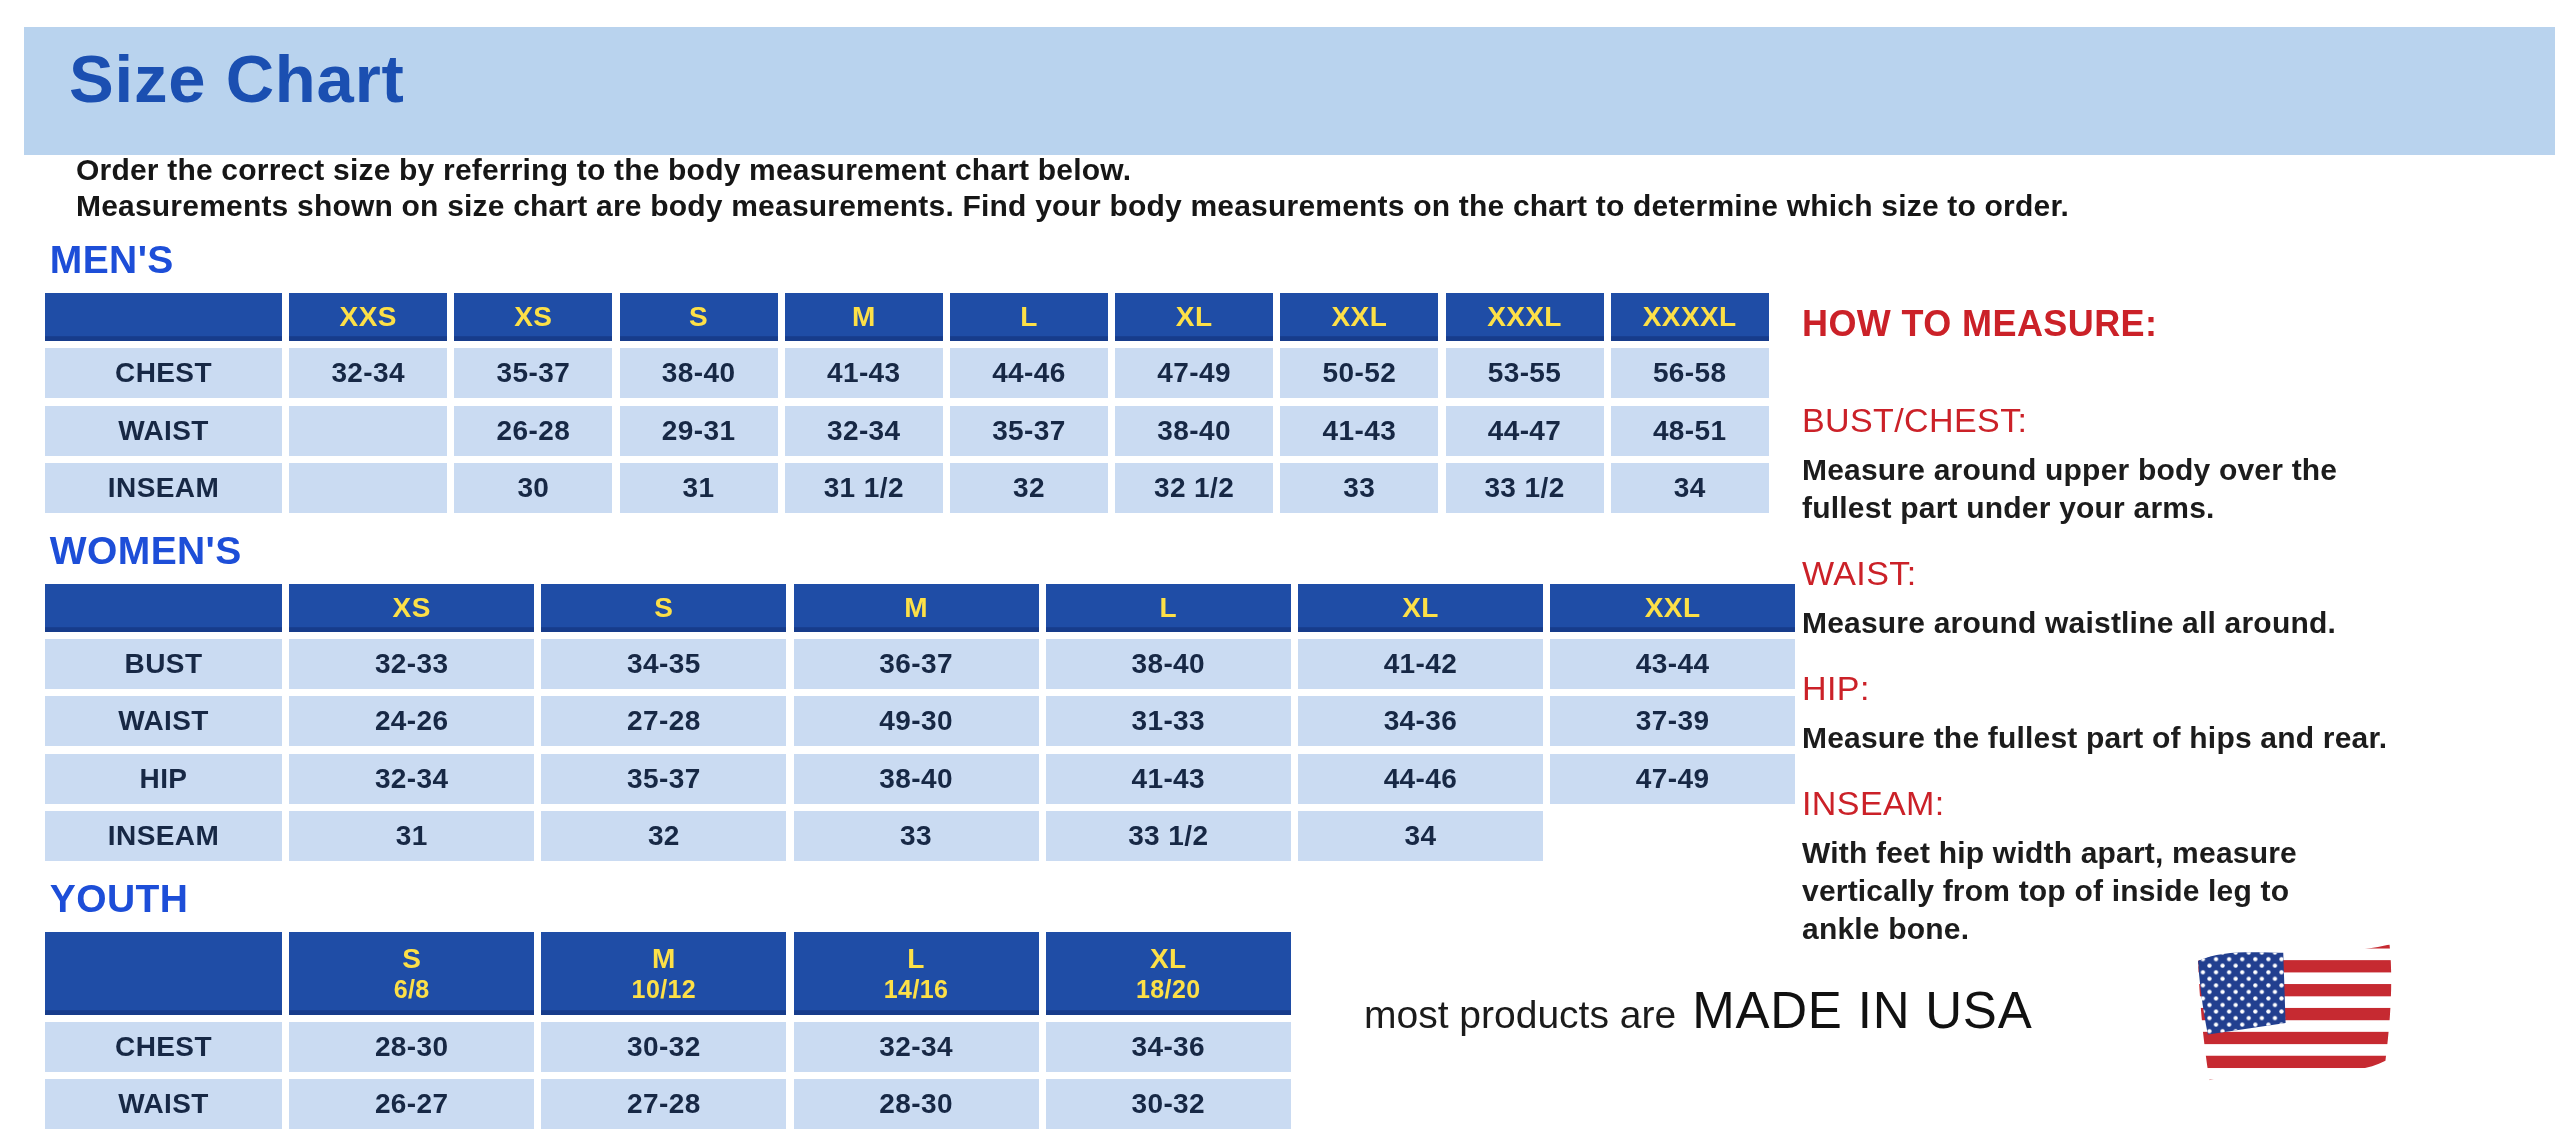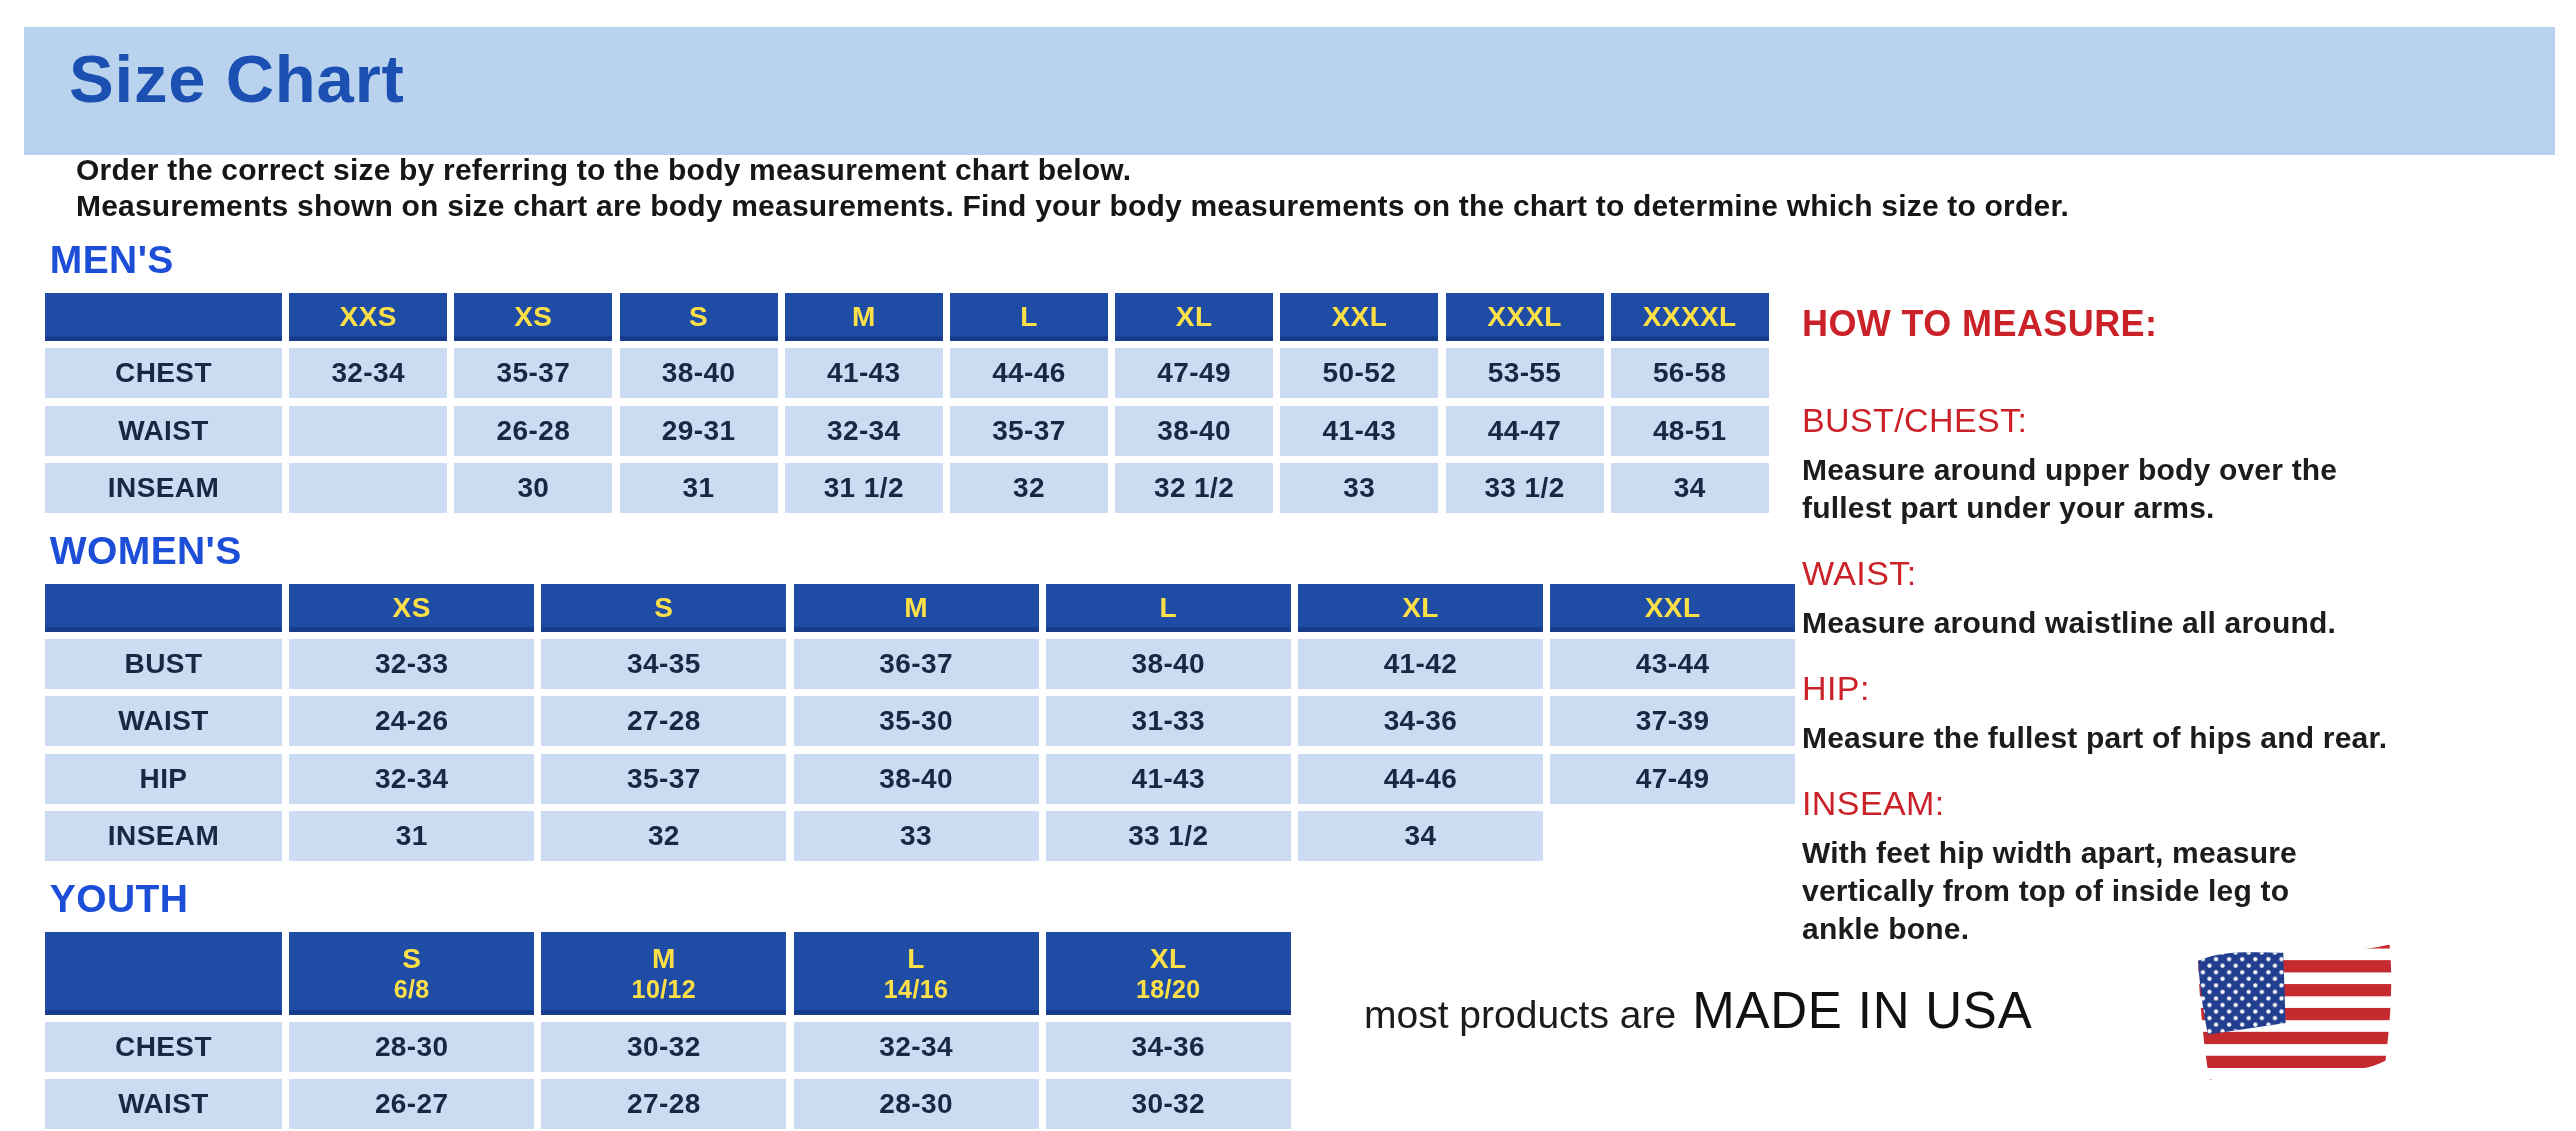--- a/index.html
+++ b/index.html
@@ -146,21 +146,21 @@
         <div class="cell label">BUST</div>
         <div class="cell">32-33</div>
         <div class="cell">34-35</div>
         <div class="cell">36-37</div>
         <div class="cell">38-40</div>
         <div class="cell">41-42</div>
         <div class="cell">43-44</div>
         <div class="cell label">WAIST</div>
         <div class="cell">24-26</div>
         <div class="cell">27-28</div>
-        <div class="cell">35-30</div>
+        <div class="cell">49-30</div>
         <div class="cell">31-33</div>
         <div class="cell">34-36</div>
         <div class="cell">37-39</div>
         <div class="cell label">HIP</div>
         <div class="cell">32-34</div>
         <div class="cell">35-37</div>
         <div class="cell">38-40</div>
         <div class="cell">41-43</div>
         <div class="cell">44-46</div>
         <div class="cell">47-49</div>

